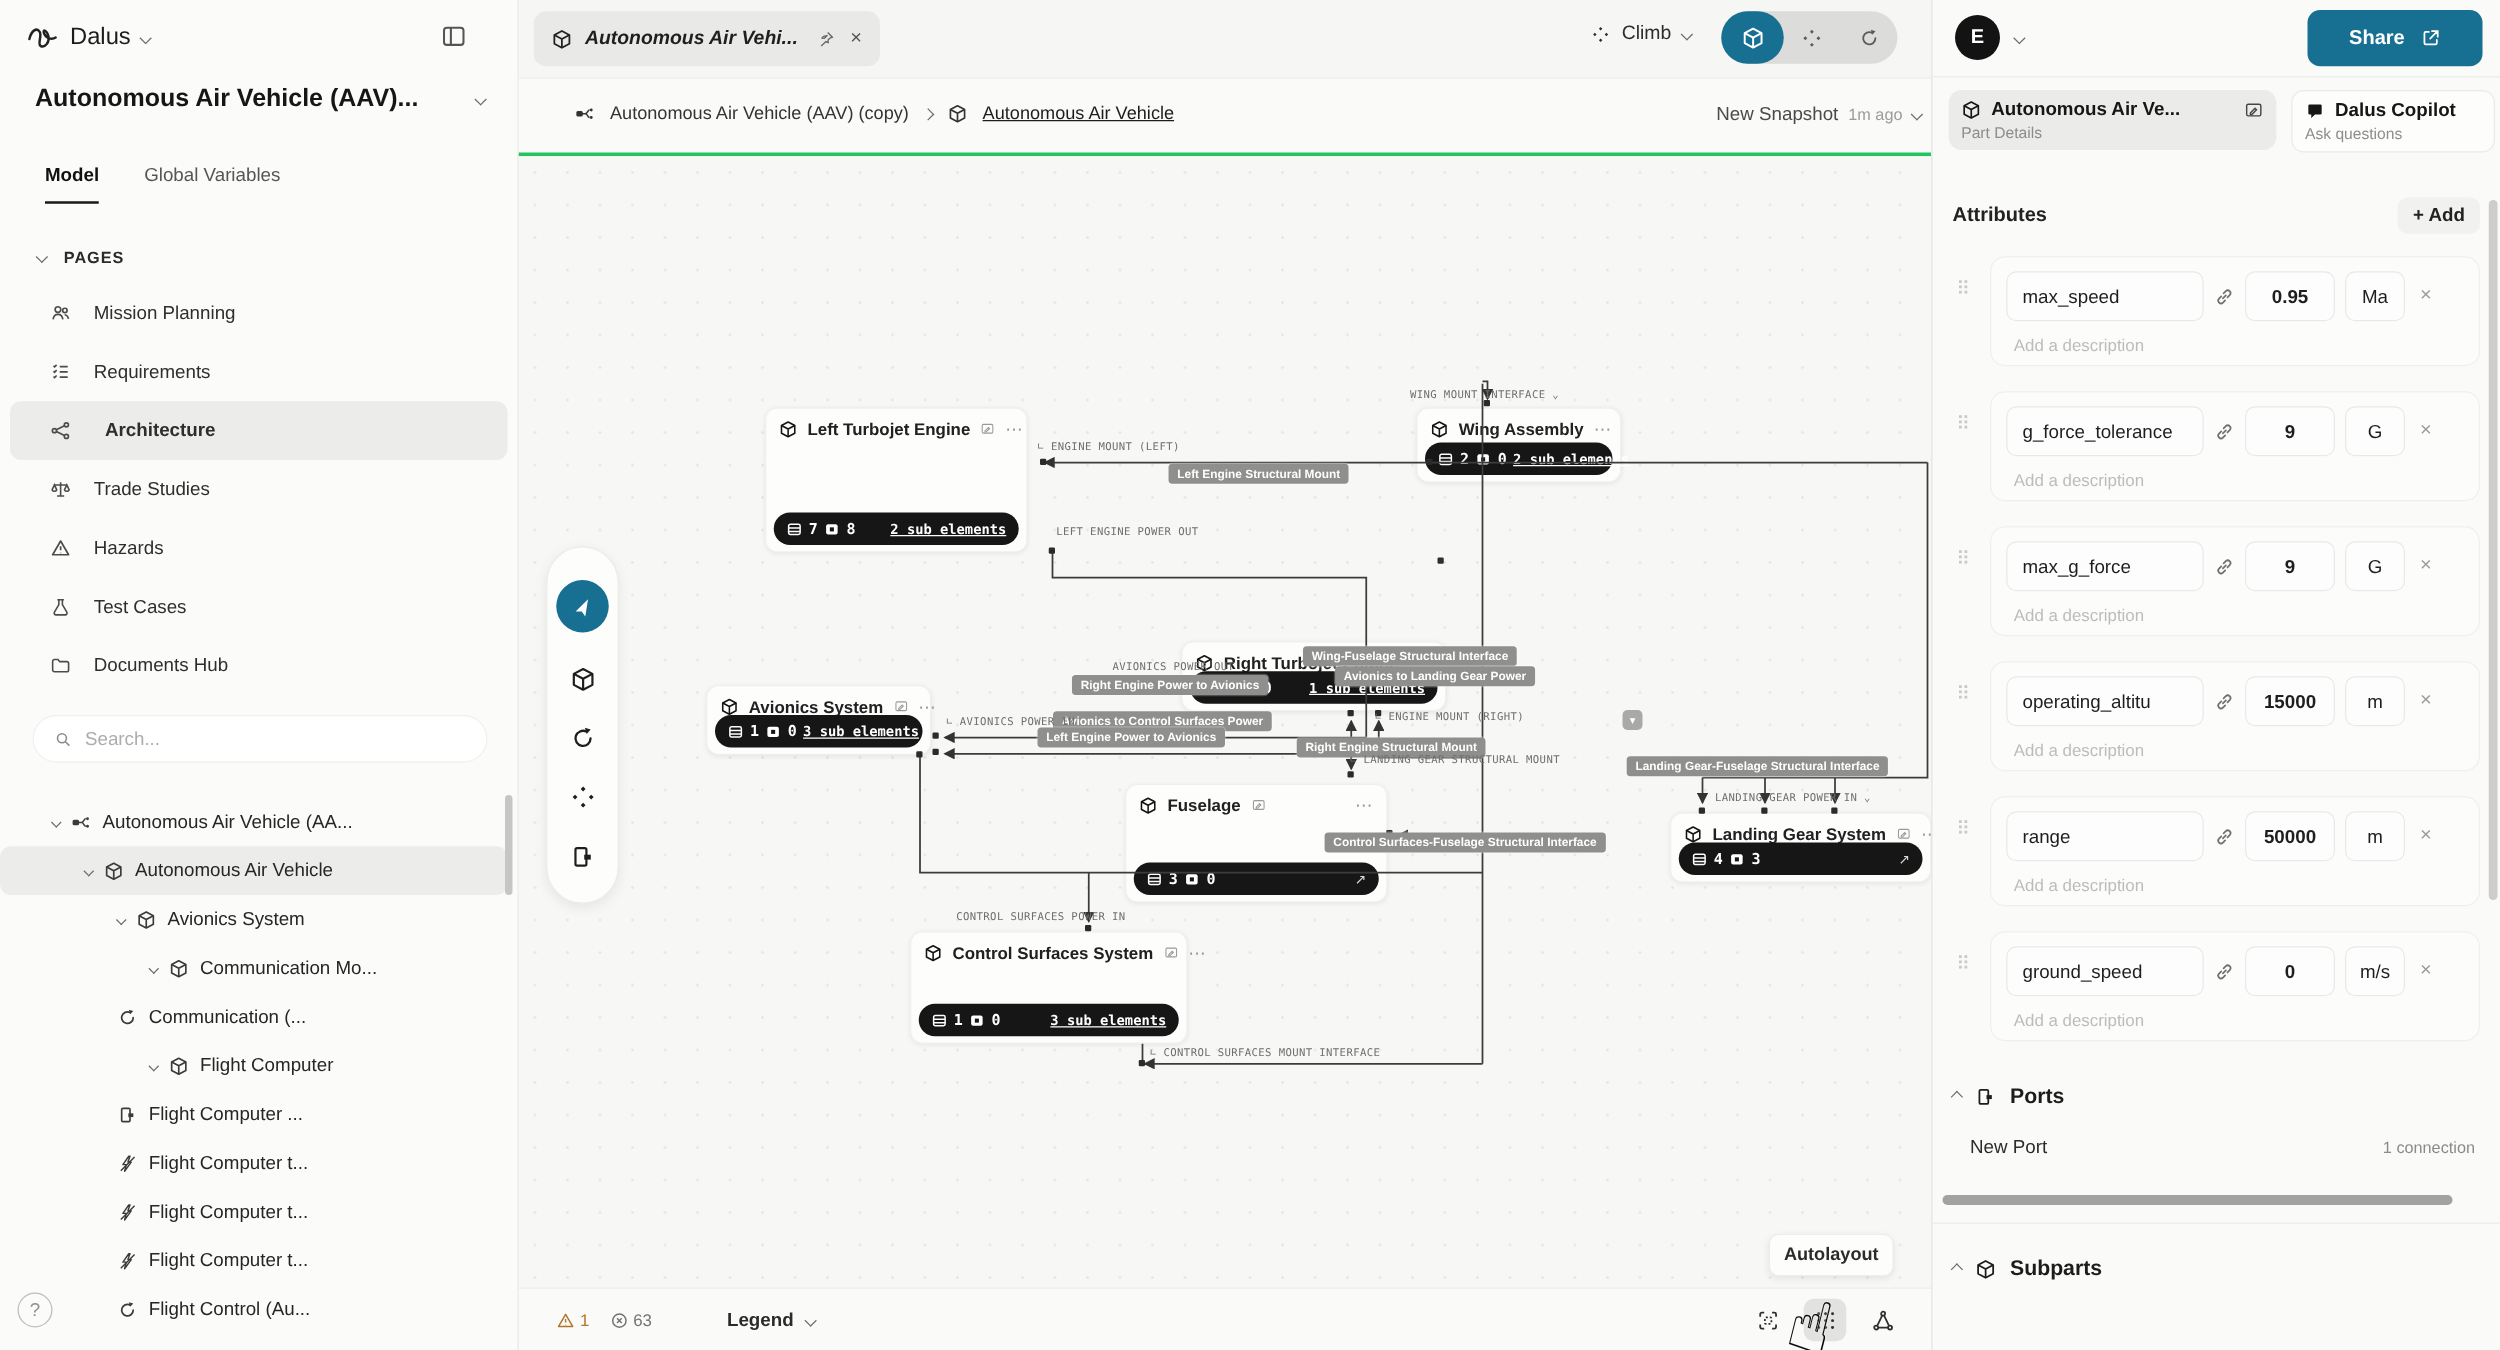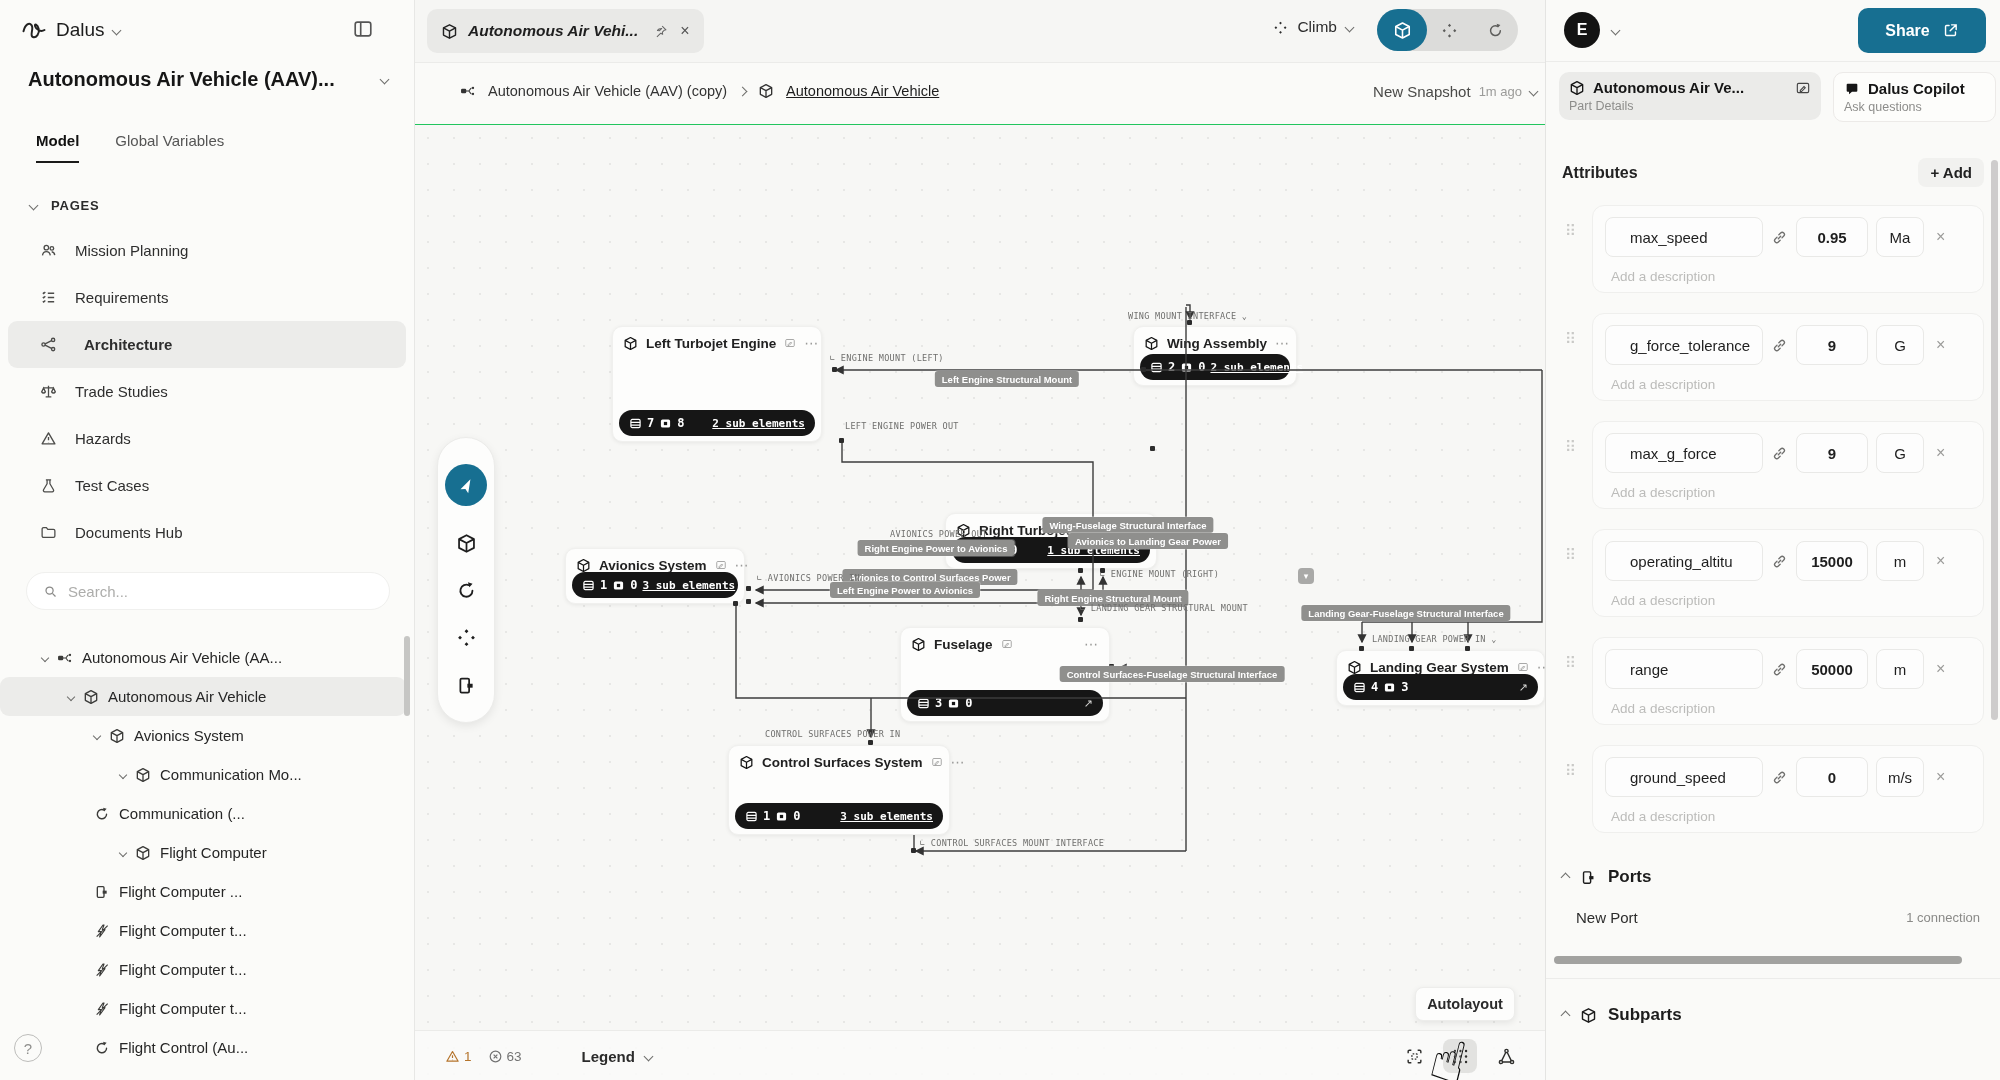--- a/index.html
+++ b/index.html
@@ -48,21 +48,21 @@
   .ttab svg.i { width:17px; height:17px; }
   .ttab-title { font-size:15.5px; font-weight:600; font-style:italic; color:#1f1f1f; margin-right:6px; }
   .ttab .pin { color:#666; } .ttab .xx { color:#555; font-size:16px; margin-left:2px; }
   .climb { position:absolute; right:192px; top:18px; display:flex; align-items:center; gap:9px; font-size:15.5px; color:#2d2d2d; }
   .climb svg.i { width:15px; height:15px; }
   .seg { position:absolute; right:27px; top:9px; width:141px; height:42px; background:#dcdcda; border-radius:21px; display:flex; align-items:center; }
   .seg-active { width:50px; height:42px; border-radius:21px; background:#176f91; display:flex; align-items:center; justify-content:center; color:#fff; }
   .seg-active svg.i { width:19px; height:19px; }
   .seg-ic { flex:1; display:flex; justify-content:center; color:#5c5c5a; }
   .seg-ic svg.i { width:17px; height:17px; }
-  .crumbstrip { position:absolute; left:0; top:63px; width:100%; height:62px; background:#fafaf8; border-bottom:1px solid #22c55e; }
+  .crumbstrip { position:absolute; left:0; top:63px; width:100%; height:62px; background:#fafaf8; border-bottom:3px solid #22c55e; }
   .crumbs { position:absolute; left:45px; top:20px; display:flex; align-items:center; gap:12px; font-size:14.5px; color:#333; }
   .crumbs svg.i { width:16px; height:16px; color:#333; }
   .crumb-sep { color:#999; }
   .crumb-cur { text-decoration:underline; color:#1d1d1d; }
   .snapshot { position:absolute; right:8px; top:20px; display:flex; align-items:center; gap:8px; }
   .snap-name { font-size:15px; color:#4a4a48; }
   .snap-time { font-size:13px; color:#9b9b99; }
 
   
   .canvas { position:absolute; left:0; top:125px; width:1130px; height:955px; background:#f7f7f5;
@@ -98,39 +98,39 @@
   .fbtn.pressed { background:#e2e2e0; }
   .fbtn svg.i { width:19px; height:19px; }
   .autolayout { position:absolute; left:1000px; top:862px; width:100px; height:34px; background:#fdfdfc; border:1px solid #ededeb; border-radius:8px; box-shadow:0 2px 6px rgba(0,0,0,.08); display:flex; align-items:center; justify-content:center; font-size:14.5px; font-weight:600; color:#2b2b2b; z-index:4; }
   .hand { position:absolute; left:1016px; top:902px; font-size:58px; color:#0a0a0a; transform:rotate(14deg); z-index:6; font-family:"DejaVu Sans",sans-serif; text-shadow:0 0 2px #f7f7f5; }
 
   
   .rp { position:absolute; left:1545px; top:0; width:455px; height:1080px; background:#fafaf8; border-left:1px solid #e4e4e2; }
   .rp-top { position:relative; height:62px; border-bottom:1px solid #ececea; }
   .avatar-wrap { position:absolute; left:18px; top:12px; display:flex; align-items:center; gap:12px; }
   .avatar { width:36px; height:36px; border-radius:50%; background:#131313; color:#fff; font-weight:700; font-size:16px; display:flex; align-items:center; justify-content:center; }
-  .share-btn { position:absolute; right:14px; top:8px; height:45px; width:128px; background:#176f91; border-radius:10px; color:#fff; display:flex; align-items:center; justify-content:center; gap:12px; font-size:16px; font-weight:700; }
+  .share-btn { position:absolute; right:14px; top:8px; height:45px; width:140px; background:#176f91; border-radius:10px; color:#fff; display:flex; align-items:center; justify-content:center; gap:12px; font-size:16px; font-weight:700; }
   .share-btn svg.i { width:17px; height:17px; }
   .rp-cards { position:relative; height:56px; margin-top:10px; }
   .pcard { position:absolute; border-radius:10px; padding:7px 10px; }
   .pcard.part { left:13px; width:262px; background:#ebebe9; }
   .pcard.copilot { left:287px; width:163px; background:#fdfdfb; border:1px solid #eceae8; }
   .pcard-t { display:flex; align-items:center; gap:8px; font-size:15px; font-weight:700; color:#161616; white-space:nowrap; }
   .pcard-t svg.i { width:16px; height:16px; }
   .pcard-t .edit { margin-left:auto; color:#444; }
   .pcard-s { font-size:12.5px; color:#8d8d8b; margin-top:3px; }
   .attr-head { display:flex; align-items:center; margin:30px 16px 0 16px; }
   .attr-title { font-size:16px; font-weight:700; color:#222; }
   .add-btn { margin-left:auto; font-size:15px; font-weight:600; color:#222; background:#f1f1ef; border-radius:8px; padding:6px 12px; }
   .attr-list { margin-top:18px; }
   .attr { position:relative; margin:0 16px 20px 46px; border:1px solid #efefed; border-radius:12px; background:#fcfcfb; padding:11px 12px 12px 12px; height:88px; }
   .handle { position:absolute; left:-28px; top:16px; color:#c9c9c7; font-size:15px; font-family:"DejaVu Sans",sans-serif; }
   .arow { display:flex; align-items:center; gap:8px; }
   .afield { border:1px solid #e9e9e7; background:#fdfdfd; border-radius:8px; height:40px; display:flex; align-items:center; font-size:15px; color:#1e1e1e; }
-  .aname { width:158px; padding:0 24px; }
+  .aname { width:158px; padding:0 12px; }
   .aval { width:72px; justify-content:center; font-weight:600; }
   .aunit { width:48px; justify-content:center; }
   .alink { color:#6f6f6d; width:17px !important; height:17px !important; }
   .ax { margin-left:4px; color:#9b9b99; font-size:16px; }
   .adesc { margin-top:12px; padding-left:6px; font-size:13.5px; color:#bcbcba; }
   .sec-head { display:flex; align-items:center; gap:11px; margin:34px 0 0 16px; font-size:17px; font-weight:700; color:#1c1c1c; }
   .sec-head svg.i { width:17px; height:17px; }
   .port-row { display:flex; align-items:center; margin:22px 20px 0 30px; }
   .port-name { font-size:15px; color:#2c2c2c; }
   .port-meta { margin-left:auto; font-size:13px; color:#8a8a88; }

